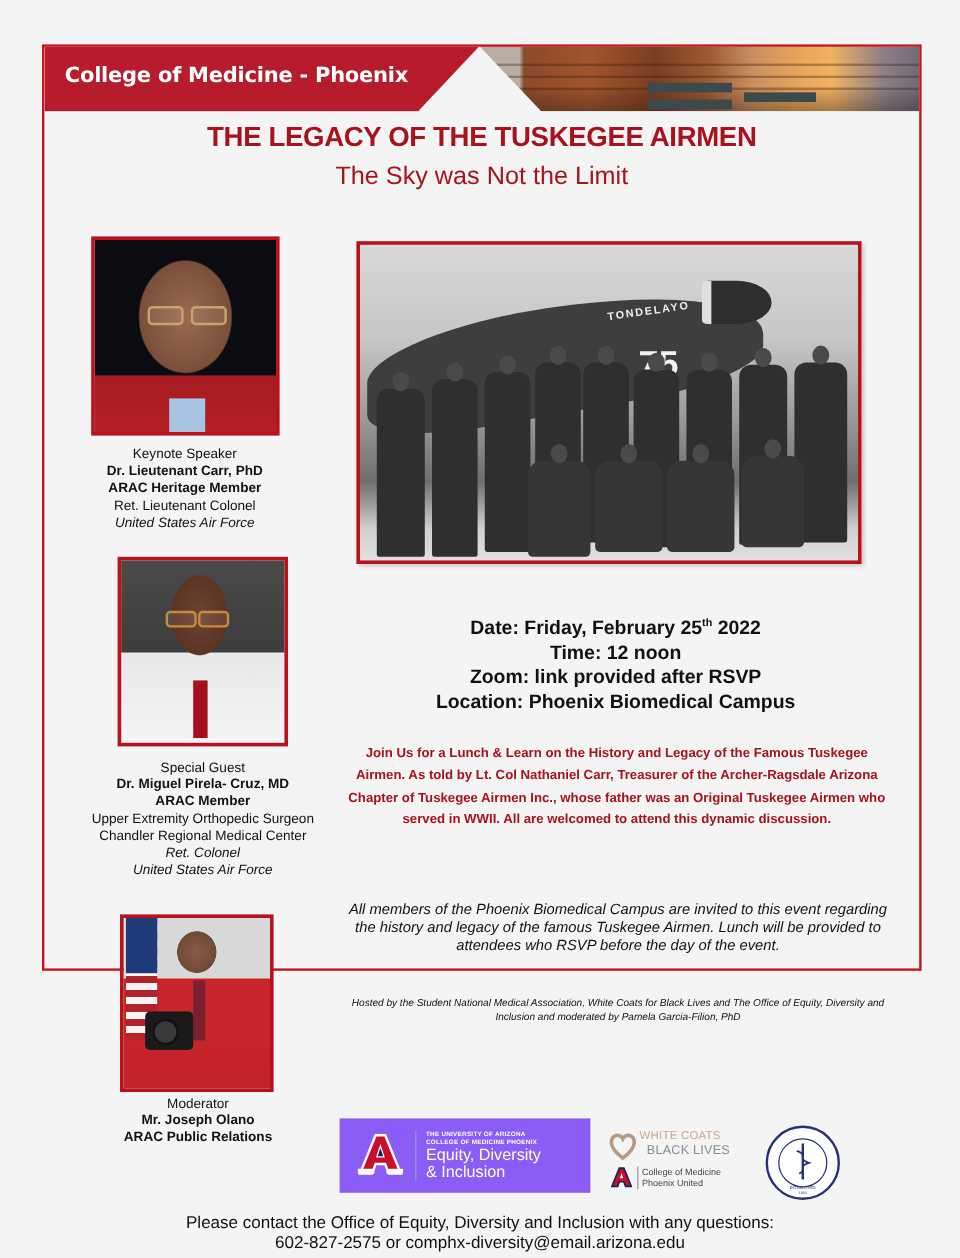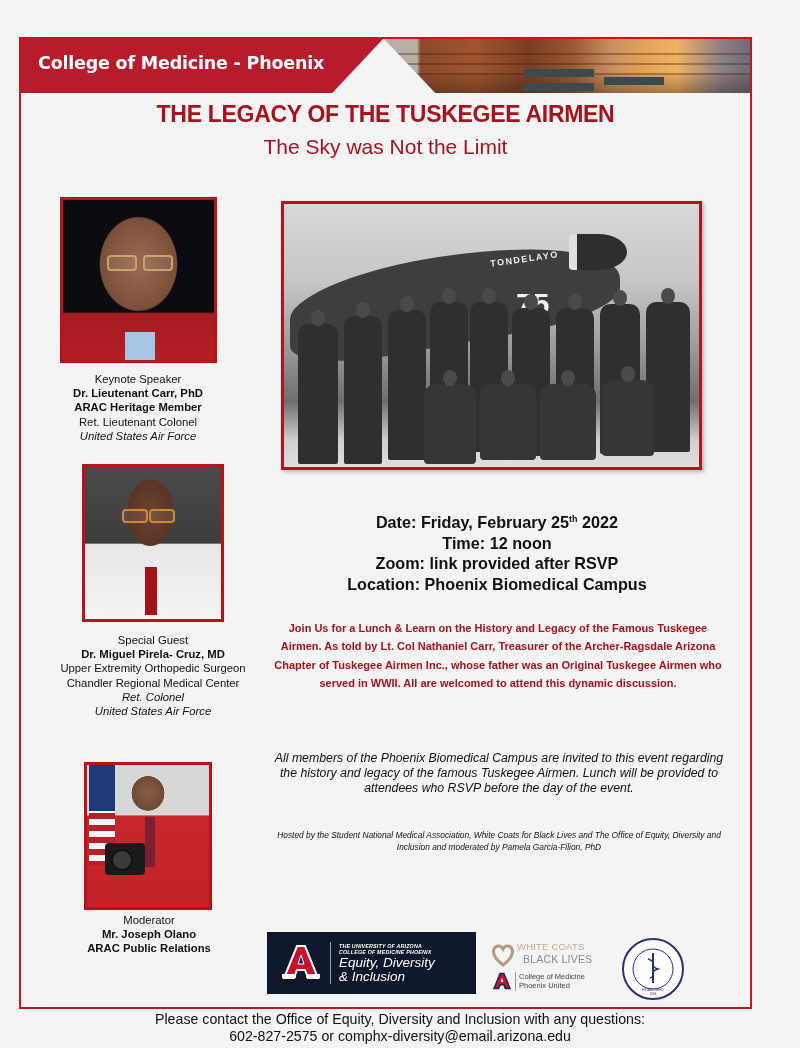--- a/index.html
+++ b/index.html
@@ -1,20 +1,20 @@
 <!DOCTYPE html>
 <html><head>
   <meta charset="utf-8">
   <style>
     * { box-sizing: border-box; margin: 0; padding: 0; }
     html, body { width: 800px; height: 1048px; background: #f4f4f4; overflow: hidden; }
     body { position: relative; font-family: "Liberation Sans", sans-serif; color: #111; }
 
     .frame {
-      position: absolute; left: 19px; top: 37px; width: 733px; height: 972px;
+      position: absolute; left: 35px; top: 37px; width: 733px; height: 772px;
       border: 2px solid #c4161c; background: #f4f4f4;
     }
 
     
     .banner { position: absolute; left: 0; top: 0; width: 729px; height: 54px; overflow: hidden; }
     .banner-red {
       position: absolute; left: 0; top: 0; width: 362px; height: 54px; background: #b71c2c;
       clip-path: polygon(0 0, 100% 0, 86% 100%, 0 100%);
     }
     .banner-title {
@@ -104,21 +104,21 @@
       position: absolute; left: 250px; top: 712px; width: 456px; text-align: center;
       font-style: italic; font-size: 12.3px; line-height: 15.2px; color: #111;
     }
     .hosted {
       position: absolute; left: 252px; top: 791px; width: 452px; text-align: center;
       font-style: italic; font-size: 8.4px; line-height: 11.5px; color: #111;
     }
 
     
     .logo-edi {
-      position: absolute; left: 246px; top: 893px; width: 209px; height: 62px; background: #0f172a; font-style: italic;
+      position: absolute; left: 246px; top: 893px; width: 209px; height: 62px; background: #8b5cf6;
     }
     .ua-a {
       position: absolute; left: 15px; top: 12px; width: 38px; height: 36px;
     }
     .logo-edi .divider { position: absolute; left: 63px; top: 10px; width: 1px; height: 42px; background: #8da0c2; }
     .logo-edi .small { position: absolute; left: 72px; top: 11px; color: #fff; font-size: 5.3px; font-weight: bold; line-height: 6.4px; letter-spacing: 0.2px; }
     .logo-edi .big { position: absolute; left: 72px; top: 24px; color: #fff; font-size: 13.5px; line-height: 13.5px; }
 
     .logo-wcbl { position: absolute; left: 470px; top: 900px; width: 110px; height: 58px; }
     .wcbl-heart { position: absolute; left: 0; top: 4px; width: 24px; height: 24px; }
@@ -170,20 +170,21 @@
   </div>
 
   <div class="portrait p2">
     <div class="glasses" style="left:37px; top:42px; width:26px; height:14px; border-color:#c98a3a;"></div>
     <div class="glasses" style="left:64px; top:42px; width:26px; height:14px; border-color:#c98a3a;"></div>
     <div class="tie" style="left:60px; top:100px; width:12px; height:48px;"></div>
   </div>
   <div class="caption cap2">
     <div>Special Guest</div>
     <div class="b">Dr. Miguel Pirela- Cruz, MD</div>
+    <div class="b">ARAC Member</div>
     <div>Upper Extremity Orthopedic Surgeon</div>
     <div>Chandler Regional Medical Center</div>
     <div class="i">Ret. Colonel</div>
     <div class="i">United States Air Force</div>
   </div>
 
   <div class="portrait p3">
     <div class="flag"></div>
     <div class="tie" style="left:58px; top:52px; width:10px; height:50px; background:#7b2030;"></div>
     <div class="camera"></div>

